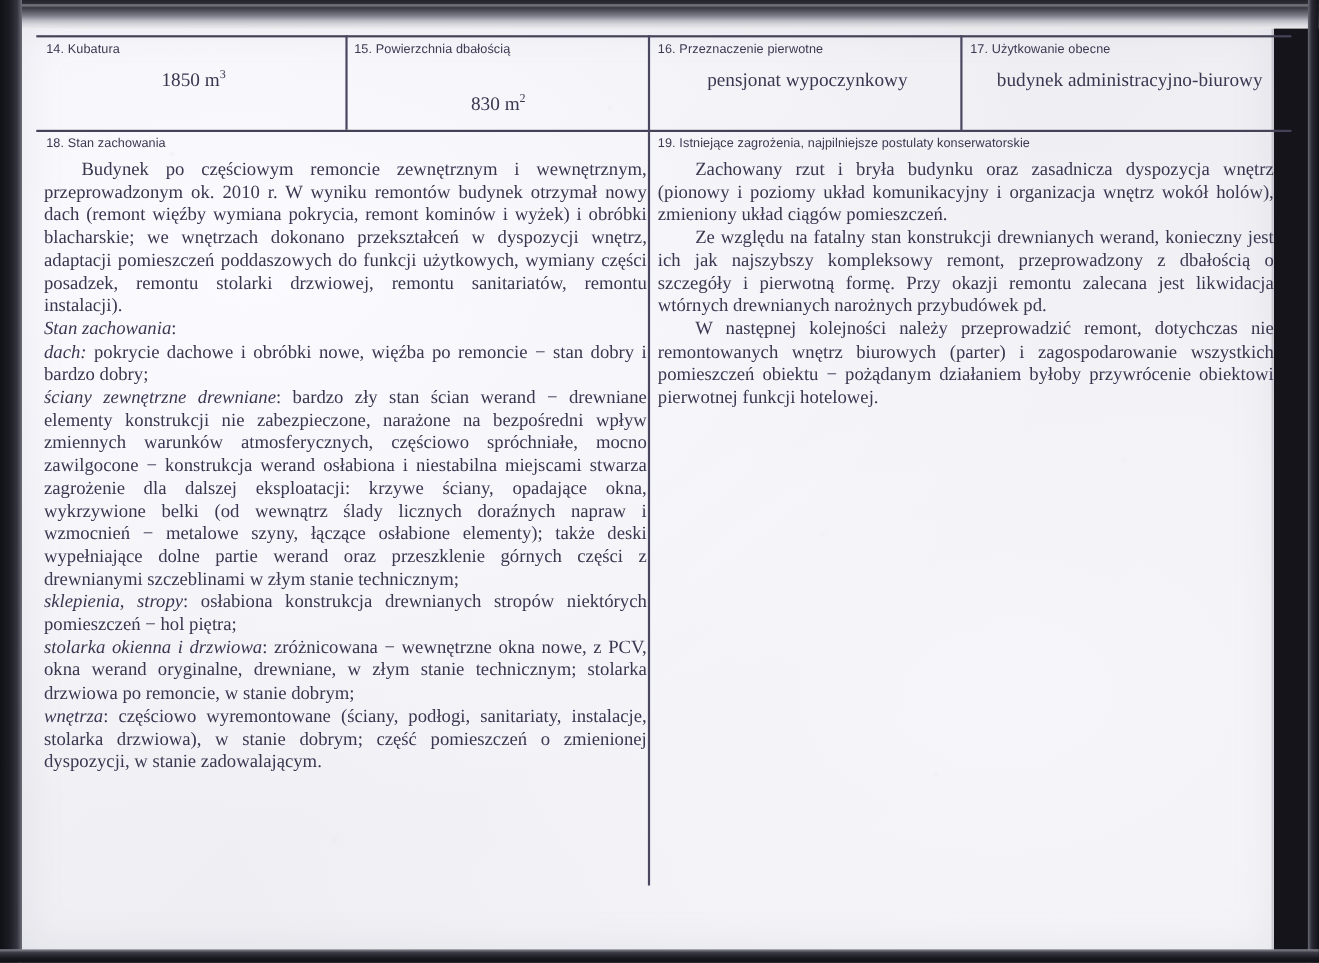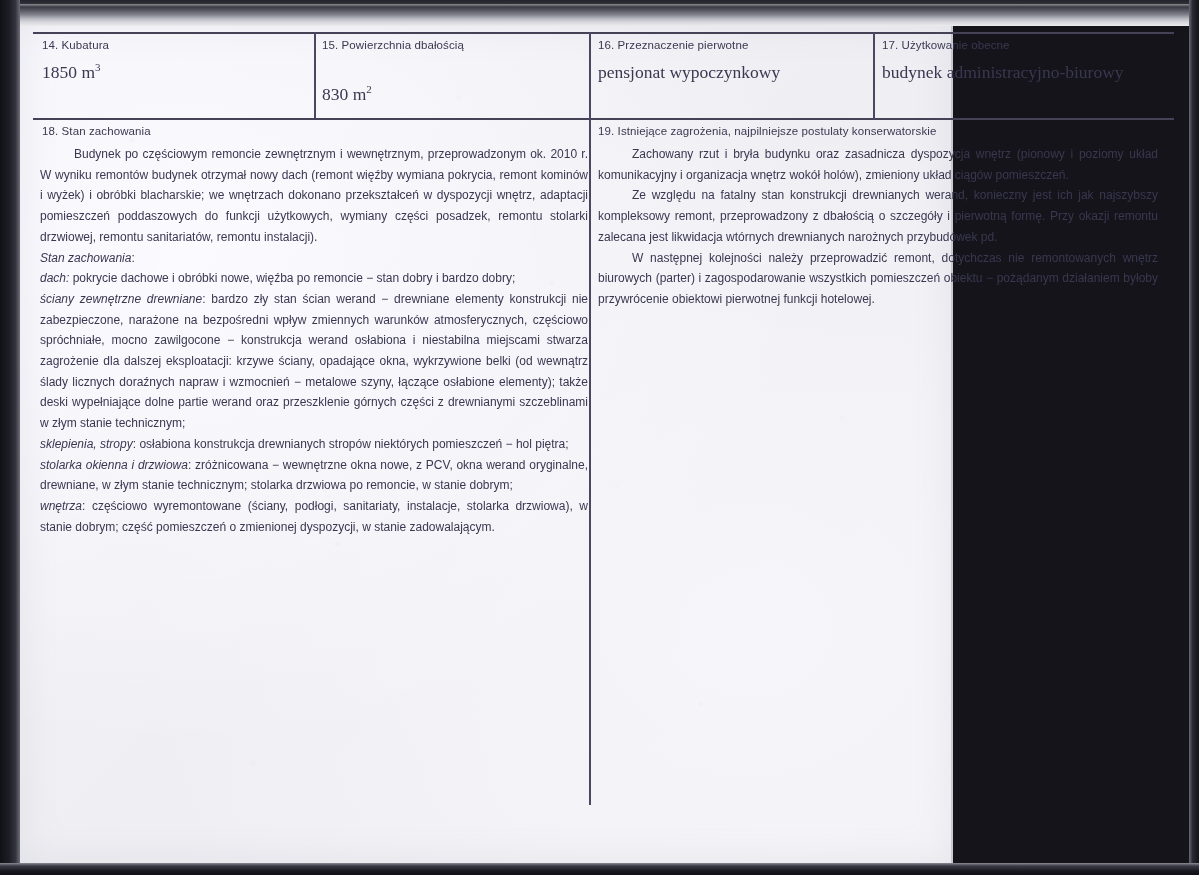--- a/index.html
+++ b/index.html
@@ -56,21 +56,21 @@
     left: 0; top: 863px;
     width: 1199px; height: 12px;
     background: linear-gradient(180deg,#8b8b95 0%,#3a3a45 25%,#17171e 70%,#101016 100%);
   }
 
   
   .page {
     position: absolute;
     left: 20px;
     top: 22px;
-    width: 933px;
+    width: 1138px;
     height: 842px;
     background: #f3f3f6;
     background-image:
       radial-gradient(ellipse at 18% 28%, #fafaff 0%, rgba(250,250,255,0) 58%),
       radial-gradient(ellipse at 78% 72%, #f6f6fa 0%, rgba(246,246,250,0) 60%),
       linear-gradient(135deg, #f4f4f8 0%, #eeeef3 50%, #f2f2f6 100%);
     box-shadow: inset 0 0 38px rgba(150,150,168,.16);
   }
   
   .page-edge {
@@ -115,33 +115,33 @@
     font-size: 11.5px;
     color: #3b3850;
     letter-spacing: .1px;
     white-space: nowrap;
   }
   .cell-value {
     position: absolute;
     font-family: "Liberation Serif", "DejaVu Serif", serif;
     font-size: 17.5px;
     color: #3a3750;
-    text-align: left;
+    text-align: center;
   }
   .cell-value sup {
     font-size: 11px;
     vertical-align: super;
     line-height: 0;
   }
 
   
   .col {
     position: absolute;
-    font-family: Liberation Sans, sans-serif;
-    font-size: 12px;
+    font-family: Liberation Serif, serif;
+    font-size: 17px;
     line-height: 20.7px;
     color: #3a3750;
     text-align: justify;
     text-justify: inter-word;
   }
   .col p {
     margin: 0;
   }
   .col p.indent {
     text-indent: 34px;

